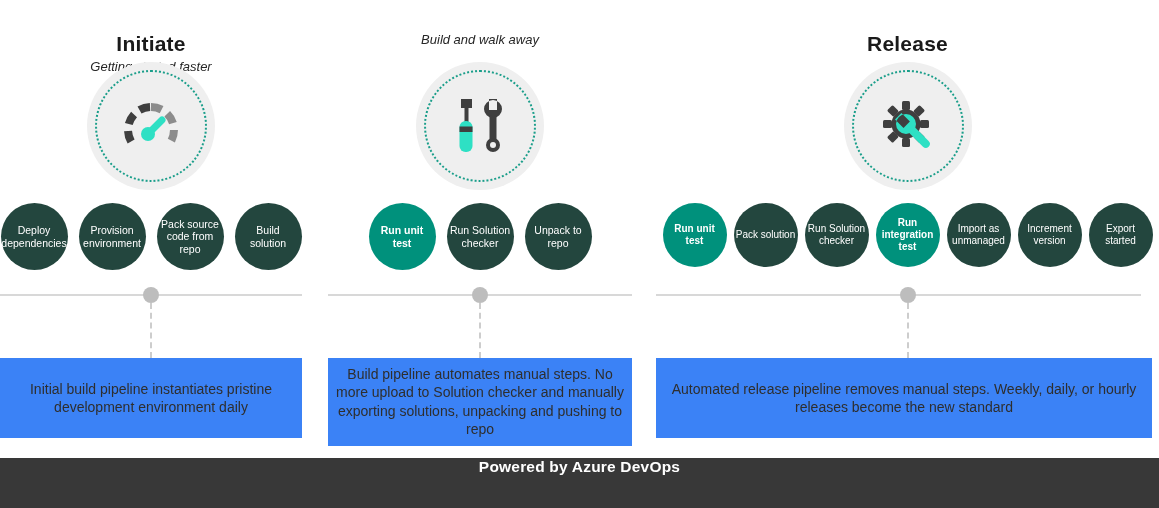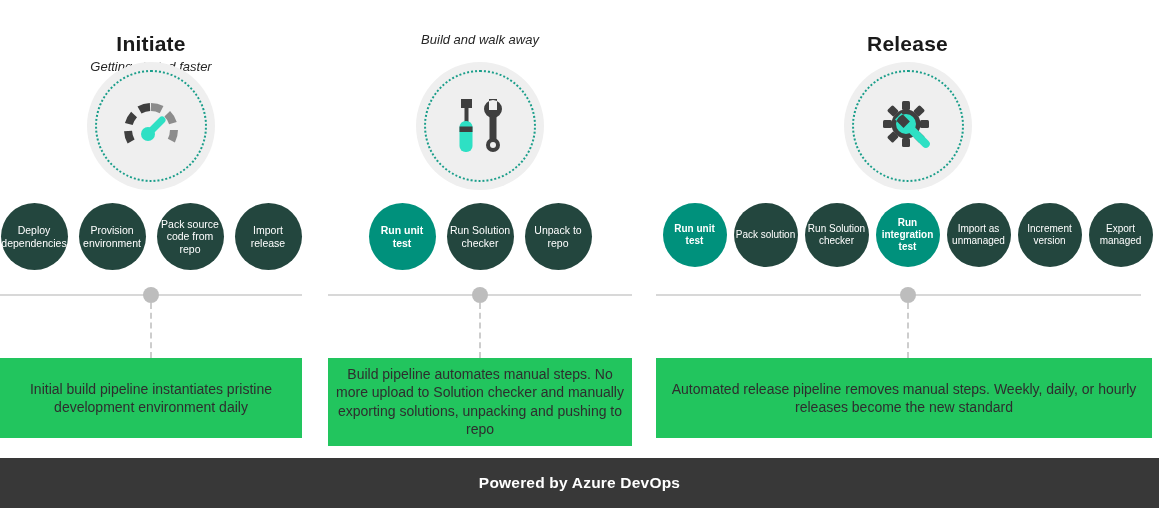--- a/index.html
+++ b/index.html
@@ -50,32 +50,32 @@
     position: absolute; top: 287px; left: 50%; transform: translateX(-50%);
     width: 16px; height: 16px; border-radius: 50%; background: #bdbdbd;
   }
   .timeline-connector {
     position: absolute; top: 303px; left: 50%; height: 55px;
     border-left: 2px dashed #cdcdcd; transform: translateX(-1px);
   }
 
   .desc-box {
     position: absolute; top: 358px; left: 0; right: 0; min-height: 80px;
-    background: #22c55e; color: #2e2e2e;
+    background: #3b82f6; color: #2e2e2e;
     display: flex; align-items: center; justify-content: center;
     text-align: center; font-size: 14px; line-height: 1.32;
     padding: 9px 12px; box-sizing: border-box;
   }
   #phase-build .desc-box { padding: 7px 5px; }
   #phase-release .desc-box { right: 7px; padding: 9px 6px; }
 
   #footer {
     position: absolute; top: 458px; left: 0; width: 100%; height: 50px;
     background: #383838; color: #ffffff;
-    display: flex; align-items: center; justify-content: center;
+    display: flex; justify-content: center;
     font-size: 15.5px; font-weight: 700; letter-spacing: .2px;
   }
 </style>
 </head>
 <body>
 
 <div id="canvas">
 
   <section class="phase" id="phase-initiate">
     <div class="phase-header">
@@ -97,21 +97,21 @@
         <div class="step">
           <span>Deploy dependencies</span>
         </div>
         <div class="step">
           <span>Provision environment</span>
         </div>
         <div class="step">
           <span>Pack source code from repo</span>
         </div>
         <div class="step">
-          <span>Import release</span>
+          <span>Build solution</span>
         </div>
       </div>
     <div class="timeline"></div>
     <div class="timeline-dot"></div>
     <div class="timeline-connector"></div>
     <div class="desc-box">
       <span>Initial build pipeline instantiates pristine development environment daily</span>
     </div>
   </section>
 
@@ -196,21 +196,21 @@
         <div class="step highlight">
           <span>Run integration test</span>
         </div>
         <div class="step">
           <span>Import as unmanaged</span>
         </div>
         <div class="step">
           <span>Increment version</span>
         </div>
         <div class="step">
-          <span>Export managed</span>
+          <span>Export started</span>
         </div>
       </div>
     <div class="timeline"></div>
     <div class="timeline-dot"></div>
     <div class="timeline-connector"></div>
     <div class="desc-box">
       <span>Automated release pipeline removes manual steps. Weekly, daily, or hourly releases become the new standard</span>
     </div>
   </section>
 

